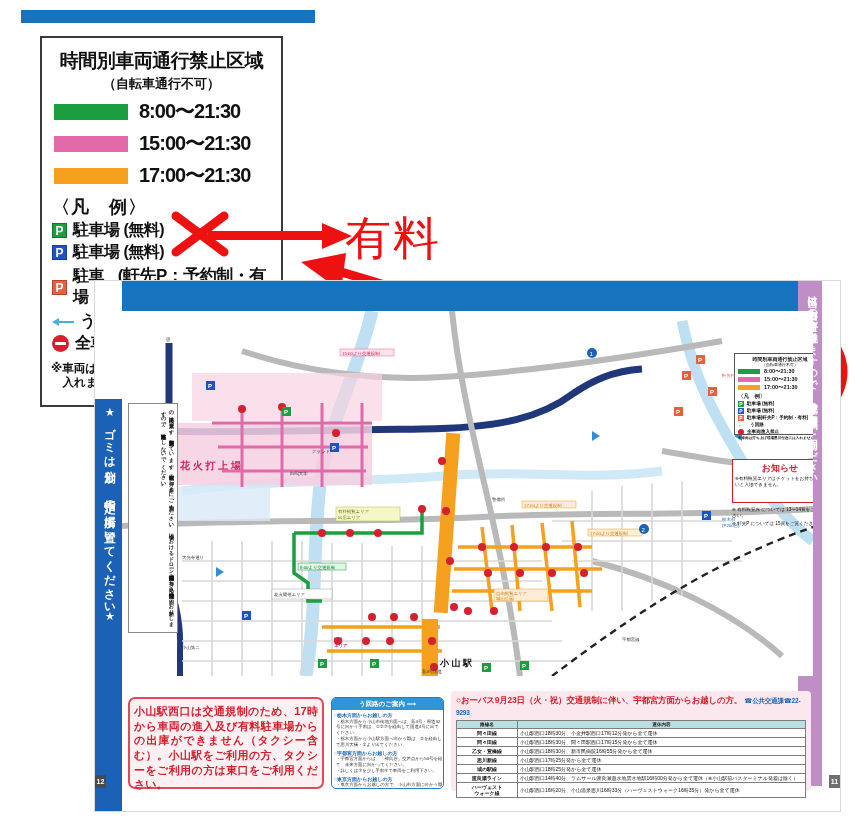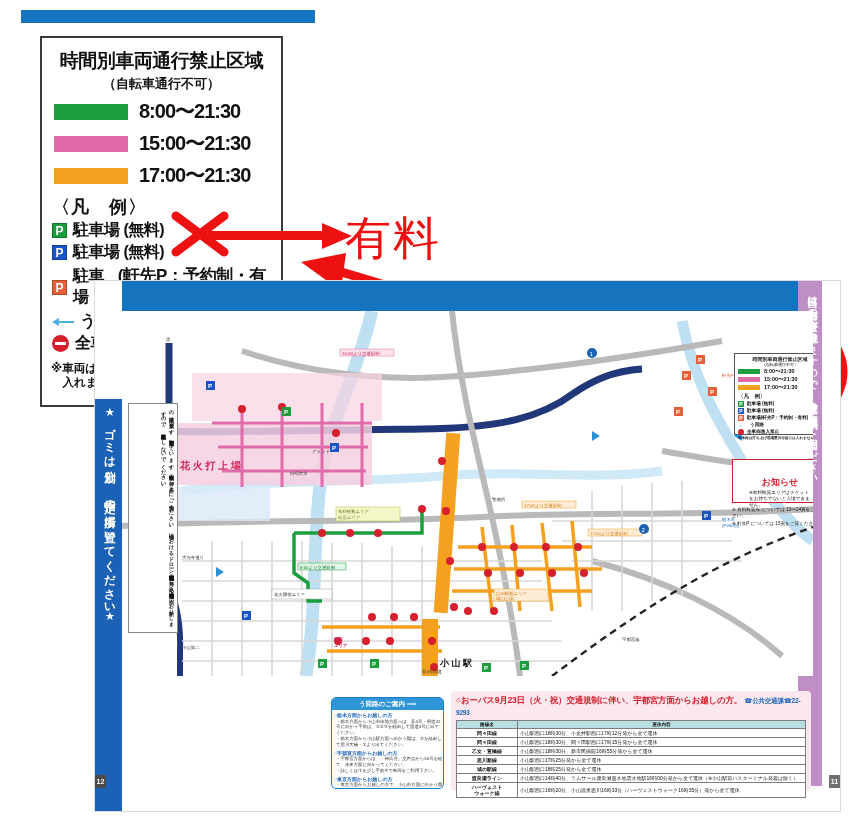--- a/index.html
+++ b/index.html
@@ -100,21 +100,21 @@
   .ml-hanrei{font-size:5.5px;font-weight:bold;margin-top:1.5px;color:#111;}
   .ml-p{width:6px;height:6px;font-size:5px;color:#fff;text-align:center;line-height:6px;
     margin-right:3px;flex:none;font-weight:bold;}
   .ml-small{font-size:4.6px;font-weight:bold;color:#111;}
   .ml-ban{width:6px;height:6px;border-radius:50%;background:#d6202e;margin-right:3px;flex:none;}
   .ml-arr{width:9px;margin-right:3px;flex:none;color:#2f8fd6;font-size:6px;line-height:6px;}
 
   
   #oshirase{
     left:610px;top:148px;width:96px;height:44px;background:#fff;
-    border:1.5px solid #d11f2a;box-sizing:border-box;padding:16px;
+    border:1.5px solid #d11f2a;box-sizing:border-box;padding:2px;
   }
   #oshirase .oh-title{color:#d11f2a;font-weight:bold;font-size:9px;text-align:center;}
   #oshirase .oh-body{font-size:4.6px;color:#111;line-height:1.3;margin-top:1px;}
   #oshirase-extra{
     left:610px;top:196px;width:100px;font-size:4.6px;line-height:1.35;color:#111;
   }
 
   
   #vert-note{
     left:33px;top:122px;width:50px;height:230px;background:#fff;border:1px solid #888;
@@ -465,20 +465,21 @@
       <div class="oh-body">※有料観覧エリアはチケットをお持ちでないと入場できません。</div>
     </div>
     <div class="abs" id="oshirase-extra">
       <div>※ 有料観覧席 については 13〜14頁をご覧ください。</div>
       <div style="margin-top:2px">※ 軒先P については 15頁をご覧ください。</div>
     </div>
   </div>
 
   <div class="abs" id="vert-note">の路上は禁止です。交通規制しています。自転車の押し歩きにご協力ください。会場におけるドローン等無人航空機の持ち込み・使用・飛行等は固くお断りしますので、路上駐車はしないでください。</div>
 
+  <div class="abs" id="warn-box">小山駅西口は交通規制のため、17時から車両の進入及び有料駐車場からの出庫ができません（タクシー含む）。小山駅をご利用の方、タクシーをご利用の方は東口をご利用ください。</div>
 
   <div class="abs" id="detour-box">
     <div class="db-head">う回路のご案内 ⟹</div>
     <div class="db-sec">○栃木方面からお越しの方</div>
     <div class="db-li">・栃木方面から小山市街地方面へは、新4号・県道32号に向かう手前は、①②③を経由して国道4号に出てください。</div>
     <div class="db-li">・栃木方面から小山駅方面へ向かう際は、②を経由して思川大橋・①より出てください。</div>
     <div class="db-sec">○宇都宮方面からお越しの方</div>
     <div class="db-li">・宇都宮方面からは、「神鳥谷」交差点から50号を経て、未来方面に向かってください。</div>
     <div class="db-li">・詳しくは③を少し手前④で車両をご利用下さい。</div>
     <div class="db-sec">○東京方面からお越しの方</div>

